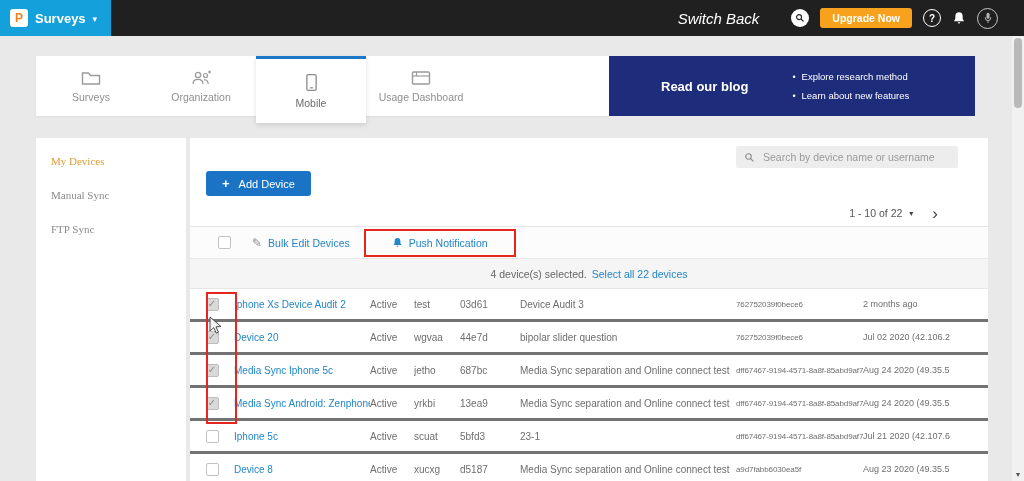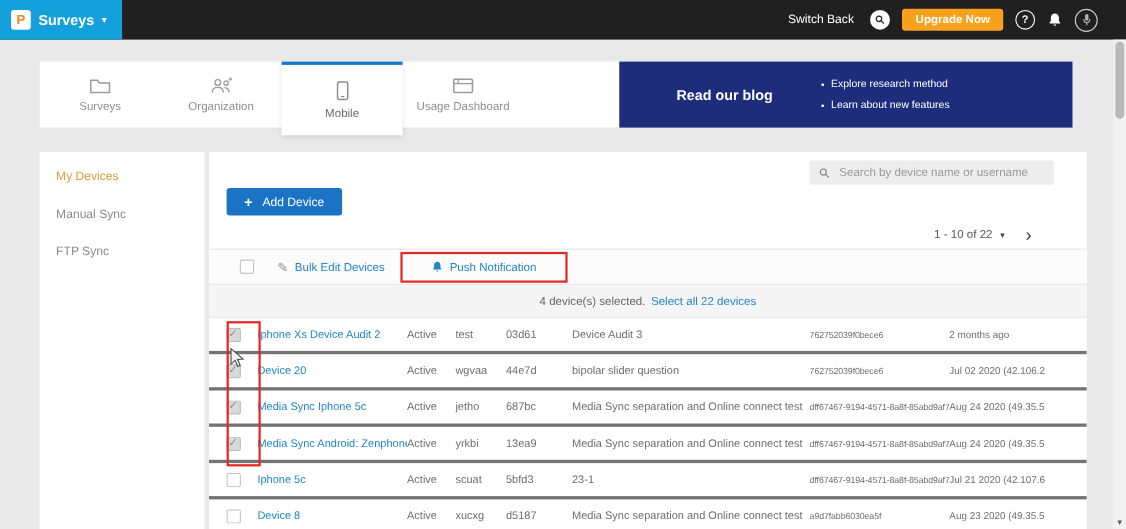--- a/index.html
+++ b/index.html
@@ -8,44 +8,44 @@
   .screen { position:relative; width:1024px; height:481px; overflow:hidden; background:#e9e9e9; }
 
   
   .topbar { height:36px; background:#202020; display:flex; align-items:center; justify-content:space-between; }
   .logo-area { height:36px; background:#14a0da; display:flex; align-items:center; gap:7px; padding:0 14px 0 10px; cursor:pointer; }
   .logo-box { width:18px; height:18px; background:#fff; border-radius:3px; display:flex; align-items:center; justify-content:center;
               color:#f08221; font-weight:bold; font-size:12px; }
   .app-name { color:#fff; font-size:13px; font-weight:600; }
   .tb-caret { color:#fff; font-size:9px; margin-top:1px; }
   .topbar-right { display:flex; align-items:center; gap:11px; padding-right:26px; }
-  .switch-back { color:#fff; font-size:11px; margin-right:4px; cursor:pointer; }
+  .switch-back { color:#fff; font-size:15px; font-style:italic; margin-right:21px; cursor:pointer; }
   .tb-search { width:18px; height:18px; border-radius:50%; background:#fff; display:flex; align-items:center; justify-content:center; cursor:pointer; }
   .upgrade { background:#f8a11c; border:none; color:#fff; font-size:10.5px; font-weight:bold; border-radius:3px; padding:4px 12px; cursor:pointer; font-family:inherit; }
   .tb-help { width:18px; height:18px; border-radius:50%; border:1.4px solid #fff; color:#fff; font-size:10px; font-weight:bold;
              display:flex; align-items:center; justify-content:center; cursor:pointer; }
   .tb-bell { display:flex; align-items:center; cursor:pointer; }
   .avatar { width:21px; height:21px; border-radius:50%; border:1.6px solid #c9c9c9; display:flex; align-items:center; justify-content:center; cursor:pointer; }
 
   
   .tabbar-wrap { margin:20px 49px 0 36px; height:60px; display:flex; position:relative; }
   .tabstrip { flex:1; background:#fff; display:flex; box-shadow:0 1px 2px rgba(0,0,0,.05); }
   .tab { width:110px; display:flex; flex-direction:column; align-items:center; justify-content:center; gap:5px;
          color:#8f8f8f; font-size:10.5px; cursor:pointer; height:60px; }
   .tab.active { border-top:3px solid #1b78c9; height:67px; background:#fff; z-index:2; box-shadow:0 2px 5px rgba(0,0,0,.12); color:#6c6c6c; }
-  .banner { width:412px; background:#1d2d7c; color:#fff; display:flex; align-items:center; cursor:pointer; }
+  .banner { width:366px; background:#1d2d7c; color:#fff; display:flex; align-items:center; cursor:pointer; }
   .banner-title { margin-left:52px; font-size:13px; font-weight:bold; }
   .banner-bullets { margin-left:44px; display:flex; flex-direction:column; gap:8px; font-size:9.5px; }
   .banner-bullets .b { display:flex; align-items:center; gap:6px; }
   .dot { font-size:9px; }
 
   
   .main-wrap { margin:22px 36px 0 36px; display:flex; gap:4px; height:343px; }
   .sidebar { width:150px; background:#fff; padding-top:6px; }
-  .side-item { padding:11px 15px; font-size:11px; color:#8a8a8a; cursor:pointer; }
+  .side-item { padding:11px 15px; font-size:11px; color:#8a8a8a; cursor:pointer;font-family:Liberation Serif, serif; }
   .side-item.active { color:#db9c3a; }
   .content { flex:1; background:#fff; position:relative; overflow:hidden; }
 
   .content-head { position:relative; height:62px; }
   .search-box { position:absolute; top:8px; right:30px; width:222px; height:22px; background:#ededed; border-radius:2px;
                 display:flex; align-items:center; gap:6px; padding:0 8px; }
   .search-box input { flex:1; border:none; background:transparent; outline:none; font-size:10.5px; color:#666; font-family:inherit; }
   .search-box input::placeholder { color:#9a9a9a; }
   .add-btn { position:absolute; left:16px; top:33px; height:25px; background:#1a73c4; color:#fff; border:none; border-radius:3px;
              font-size:11px; display:flex; align-items:center; gap:9px; padding:0 16px; cursor:pointer; font-family:inherit; }

